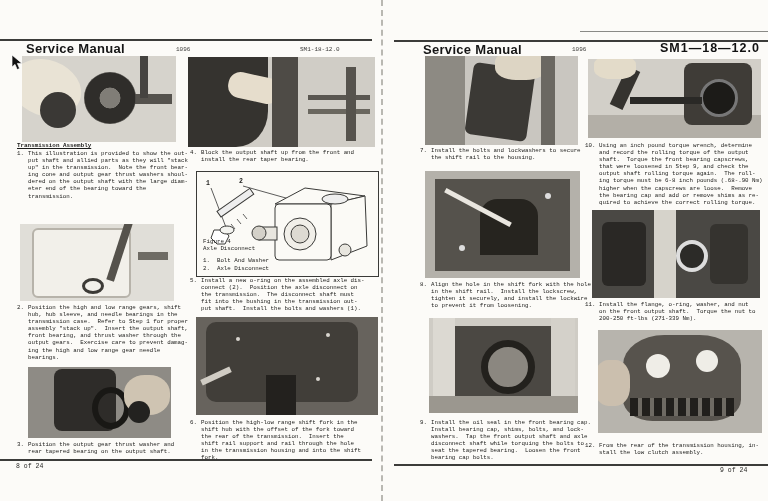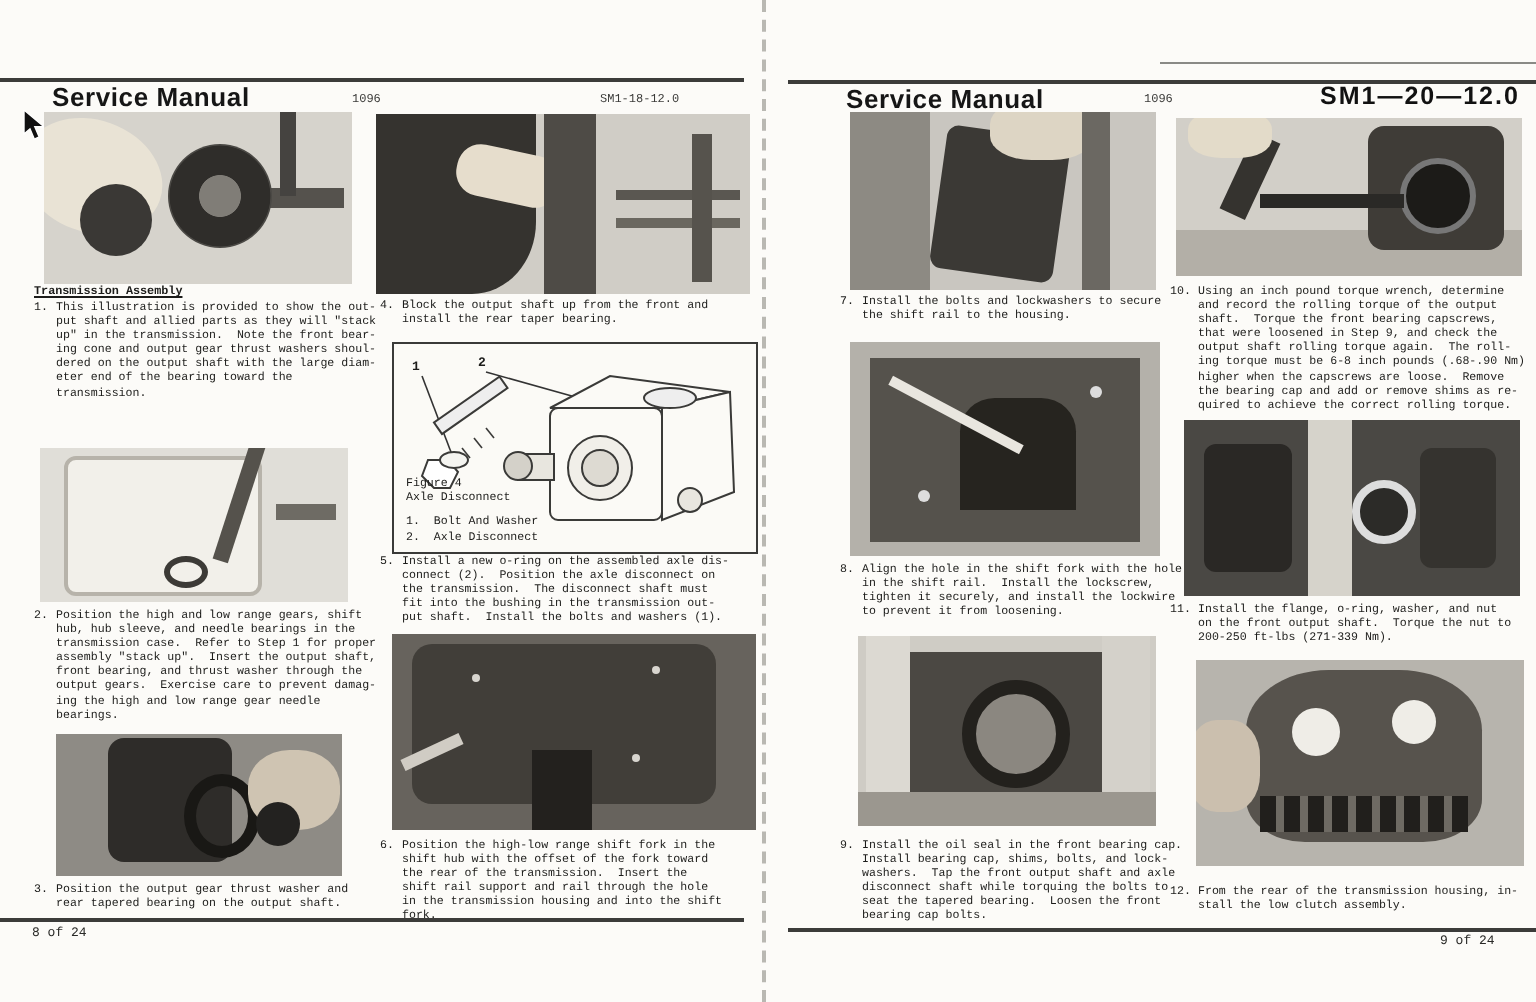--- a/index.html
+++ b/index.html
@@ -173,21 +173,21 @@
 the rear of the transmission.  Insert the
 shift rail support and rail through the hole
 in the transmission housing and into the shift
 fork.</span>
   </div>
 
   <div class="thinline" style="left:580px;top:31px;width:188px;"></div>
   <div class="hline" style="left:394px;top:40px;width:374px;"></div>
   <div class="pgtitle" style="left:423px;top:42px;">Service Manual</div>
   <div class="smallcode" style="left:572px;top:46px;">1096</div>
-  <div class="doccode" style="left:660px;top:41px;">SM1—20—12.0</div>
+  <div class="doccode" style="left:660px;top:41px;">SM1—18—12.0</div>
 
   <div class="photo" style="left:425px;top:56px;width:153px;height:89px;background:#c9c6c0;">
     <i style="left:0;top:0;width:40px;height:89px;background:#8d8a83;"></i>
     <i style="left:44px;top:10px;width:62px;height:72px;background:#3b3935;border-radius:6px;transform:rotate(8deg);"></i>
     <i style="left:70px;top:-6px;width:52px;height:30px;background:#ddd5c4;border-radius:40%;"></i>
     <i style="left:116px;top:0;width:14px;height:89px;background:#6b6862;"></i>
   </div>
 
   <div class="step" style="left:420px;top:147px;width:172px;">
     <span class="num">7.</span>

